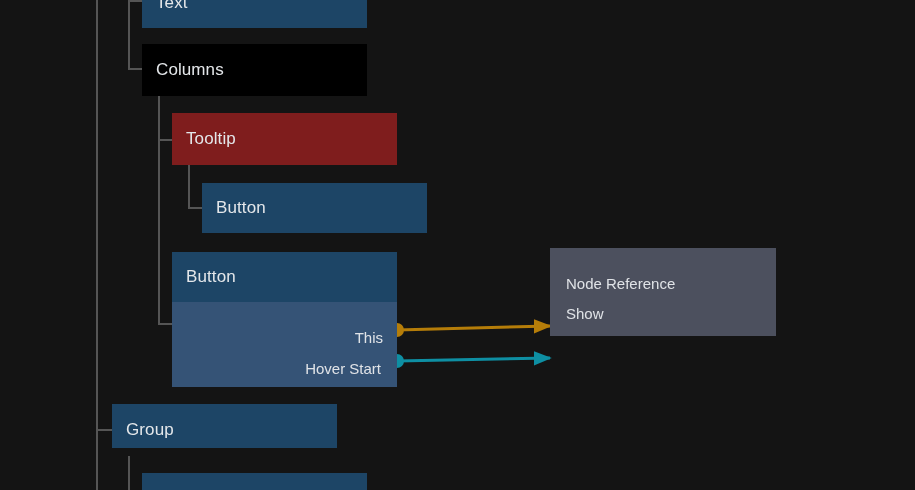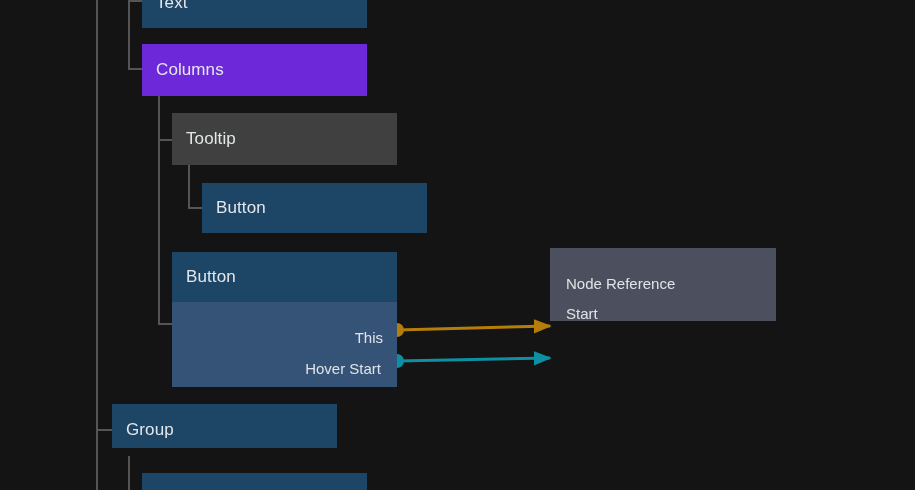--- a/index.html
+++ b/index.html
@@ -103,39 +103,39 @@
       <circle cx="397" cy="330" r="7" fill="#b57d09"></circle>
       <line x1="397" y1="361" x2="550" y2="358" stroke="#0e8fa3" stroke-width="3" marker-end="url(#arw1)"></line>
       <circle cx="397" cy="361" r="7" fill="#0e8fa3"></circle>
     </svg>
 
   <div id="nodes">
       <div class="node blue" style="left: 142px; top: -22px; width: 225px; height: 50px;">
         <div class="node-header" style="height: 50px; background: rgb(29, 69, 102);">Text</div>
       </div>
       <div class="node blue" style="left: 142px; top: 44px; width: 225px; height: 52px;">
-        <div class="node-header" style="height: 52px; background: #6d28d9;">Columns</div>
+        <div class="node-header" style="height: 52px; background: #000000;">Columns</div>
       </div>
       <div class="node blue" style="left: 172px; top: 113px; width: 225px; height: 52px;">
-        <div class="node-header" style="height: 52px; background: #404040;">Tooltip</div>
+        <div class="node-header" style="height: 52px; background: #7f1d1d;">Tooltip</div>
       </div>
       <div class="node blue" style="left: 202px; top: 183px; width: 225px; height: 50px;">
         <div class="node-header" style="height: 50px; background: rgb(29, 69, 102);">Button</div>
       </div>
       <div class="node blue" style="left: 172px; top: 252px; width: 225px; height: 135px;">
         <div class="node-header" style="height: 50px; background: rgb(29, 69, 102);">Button</div>
         <div class="node-body" style="height: 85px; background: rgb(53, 83, 118);">
           <div class="port-row out" style="right: 14px; top: 28px;">This</div>
           <div class="port-row out" style="right: 16px; top: 59px;">Hover Start</div>
         </div>
       </div>
       <div class="node grey" style="left: 550px; top: 248px; width: 226px; height: 140px;">
-        <div class="node-body" style="height: 73px; background: rgb(76, 80, 94);">
+        <div class="node-body" style="height: 88px; background: rgb(76, 80, 94);">
           <div class="port-row in" style="left: 16px; top: 28px;">Node Reference</div>
-          <div class="port-row in" style="left: 16px; top: 58px;">Start</div>
+          <div class="port-row in" style="left: 16px; top: 58px;">Show</div>
         </div>
       </div>
       <div class="node blue" style="left: 112px; top: 404px; width: 225px; height: 44px;">
         <div class="node-header" style="height: 52px; background: rgb(29, 69, 102);">Group</div>
       </div>
       <div class="node blue" style="left: 142px; top: 473px; width: 225px; height: 40px;">
         <div class="node-header" style="height: 40px; background: rgb(29, 69, 102);"></div>
       </div>
     </div>
 

